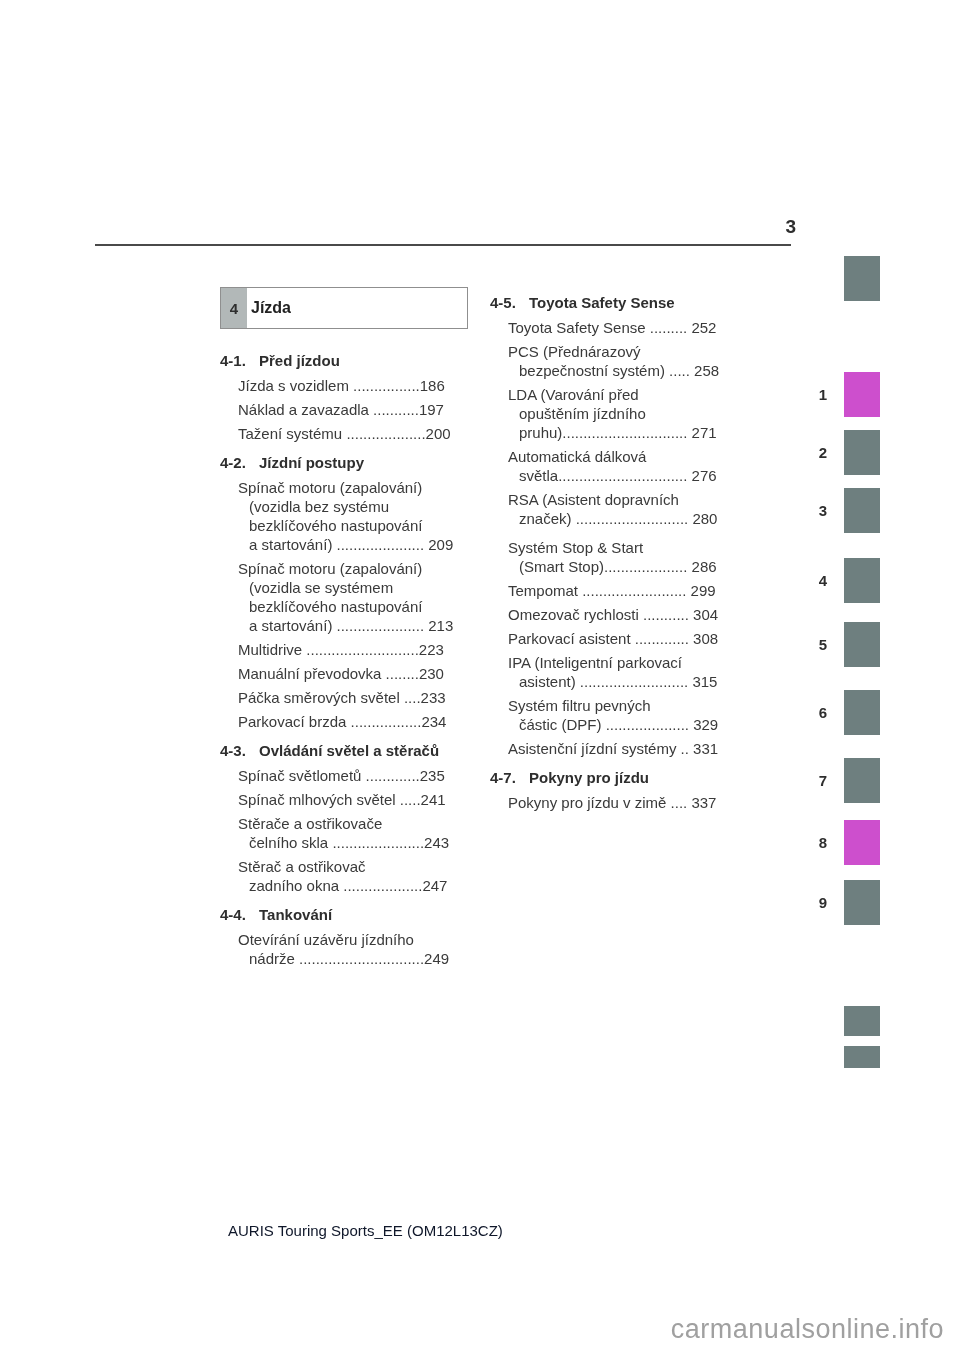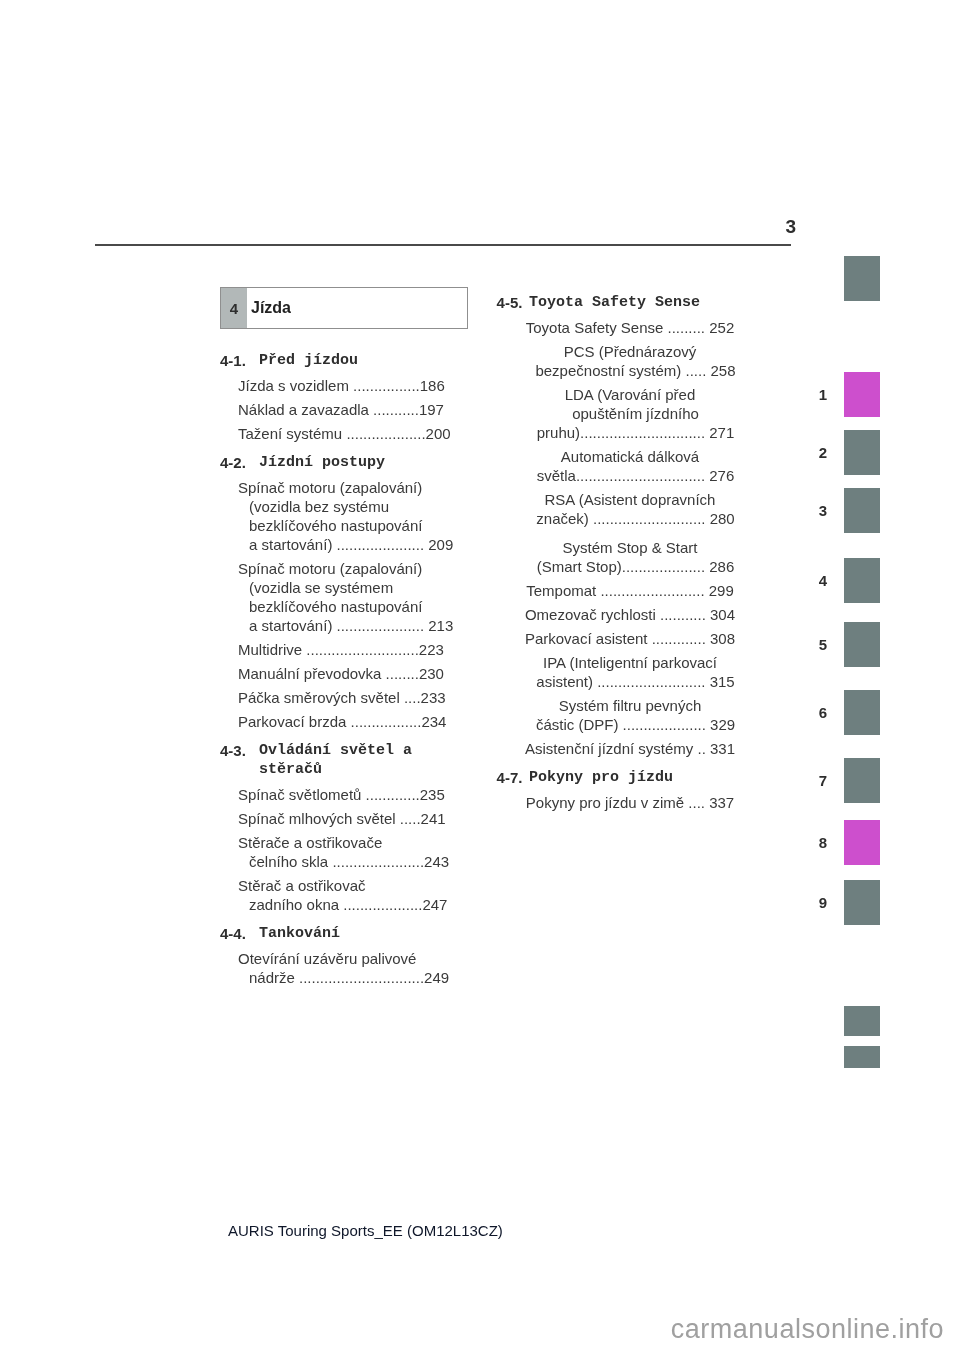--- a/index.html
+++ b/index.html
@@ -26,21 +26,21 @@
     width: 26px;
     text-align: right;
     font-size: 19px;
     font-weight: bold;
     color: #2e2e2e;
   }
 
   
   .col { position: absolute; top: 283px; font-size: 15px; }
   .col-left  { left: 220px; width: 248px; }
-  .col-right { left: 490px; width: 262px; text-align: center; }
+  .col-right { left: 490px; width: 262px; }
 
   
   .chapter-box {
     width: 246px; height: 40px;
     border: 1px solid #8f8f8f;
     display: flex;
     align-items: stretch;
     margin-top: 4px;
     margin-bottom: 22px;
   }
@@ -66,21 +66,21 @@
   
   .section { margin-top: 10px; }
   .section-head {
     display: flex;
     font-weight: bold;
     line-height: 19px;
     margin-bottom: 6px;
     color: #2e2e2e;
   }
   .sec-num { width: 39px; flex-shrink: 0; }
-  .sec-title { white-space: pre-line; font-family: Liberation Mono, monospace; }
+  .sec-title { white-space: pre-line; }
   .entry {
     margin-left: 18px;
     padding-left: 11px;
     text-indent: -11px;
     white-space: pre-line;
     line-height: 19px;
     margin-bottom: 5px;
   }
 
   
@@ -168,21 +168,21 @@
           <div class="entry">Stěrače a ostřikovače
 čelního skla ......................243</div>
           <div class="entry">Stěrač a ostřikovač
 zadního okna ...................247</div>
         </div>
         <div class="section">
           <div class="section-head">
             <span class="sec-num">4-4.</span>
             <span class="sec-title">Tankování</span>
           </div>
-          <div class="entry">Otevírání uzávěru palivové
+          <div class="entry">Otevírání uzávěru jízdního
 nádrže ..............................249</div>
         </div>
       </div>
   </div>
 
   <div class="col col-right">
     <div id="right-sections">
         <div class="section">
           <div class="section-head">
             <span class="sec-num">4-5.</span>

